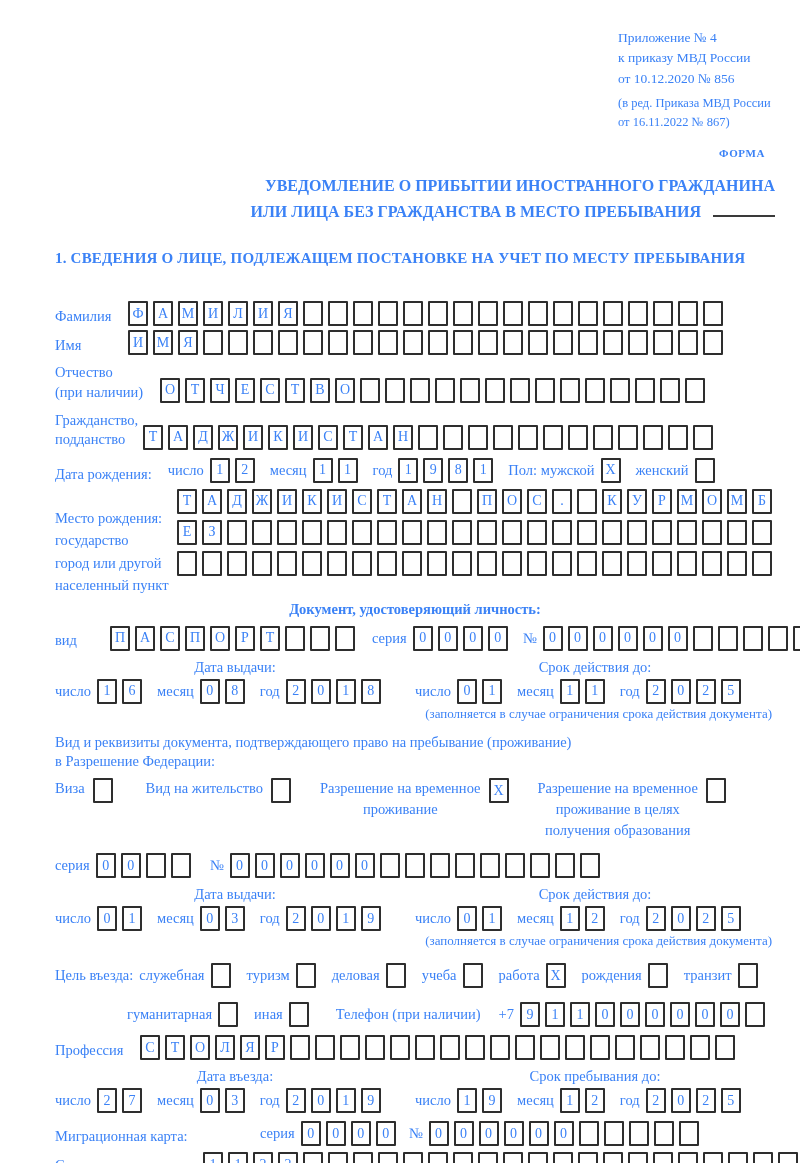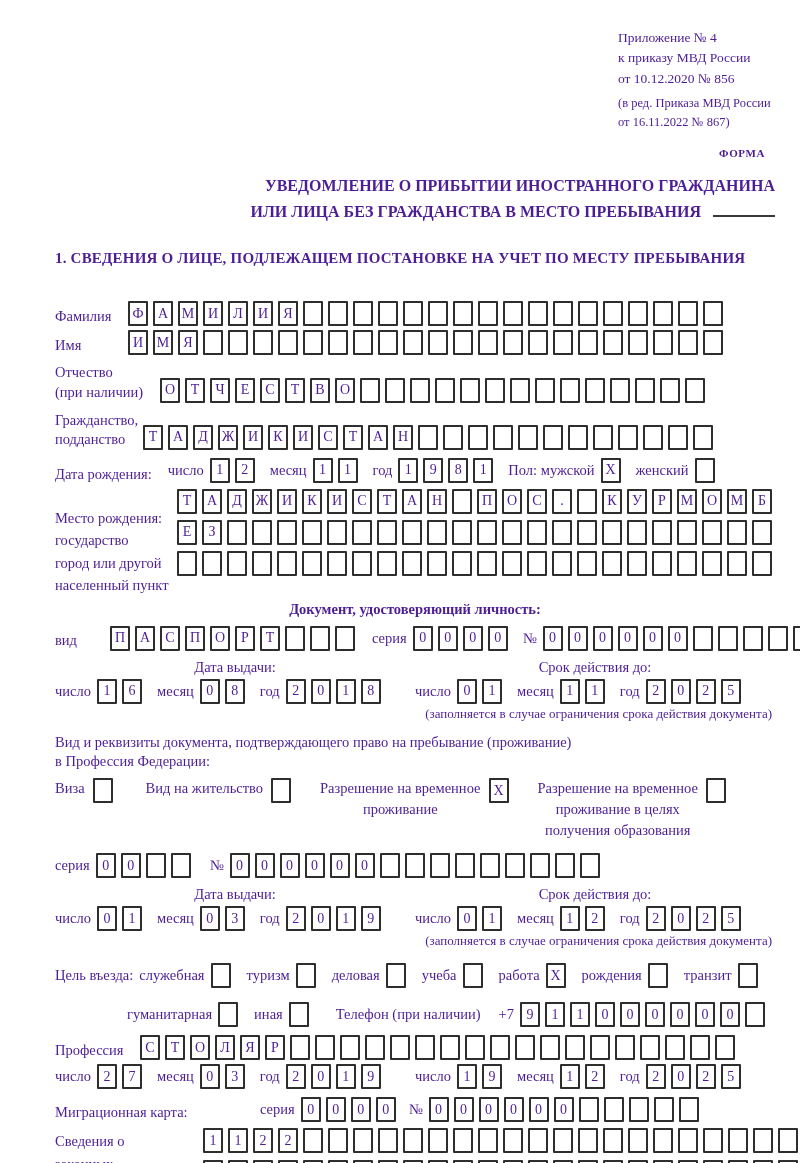--- a/index.html
+++ b/index.html
@@ -1,21 +1,21 @@
 <!DOCTYPE html>
 <html><head>
 <meta charset="utf-8">
 <style>
   html,body { margin:0; padding:0; background:#e9e9e9; }
   .page {
     position:relative; width:800px; height:1163px; margin:0 auto;
     background:#ffffff; box-sizing:border-box;
     padding:28px 25px 20px 55px;
     font-family:"Liberation Serif","DejaVu Serif",serif;
-    color:#4c1d95; font-size:14.5px;
+    color:#3b82f6; font-size:14.5px;
     overflow:hidden;
   }
   .hdr { margin-left:563px; width:215px; font-size:13.5px; line-height:1.5; }
   .hdr .rev { font-size:12.5px; margin-top:5px; line-height:1.5; }
   .forma { text-align:right; padding-right:10px; font-weight:bold; font-size:11px; letter-spacing:0.6px; margin-top:16px; }
   .title { text-align:right; font-weight:bold; font-size:16px; line-height:1.6; margin-top:14px; }
   .blankline { display:inline-block; width:62px; height:15px; border-bottom:2px solid #3a3a3a; margin-left:12px; }
   .sech { font-weight:bold; font-size:15px; margin-top:26px; margin-bottom:34px; letter-spacing:0.2px; white-space:nowrap; }
 
   .row { display:flex; align-items:flex-end; margin-bottom:4px; }
@@ -433,21 +433,21 @@
             <span class="cell">0</span>
             <span class="cell">2</span>
             <span class="cell">5</span>
           </span>
         </div>
     </div>
   </div>
   <div class="note">(заполняется в случае ограничения срока действия документа)</div>
 
   <div class="plain">Вид и реквизиты документа, подтверждающего право на пребывание (проживание)</div>
-  <div>в Профессия Федерации:</div>
+  <div>в Разрешение Федерации:</div>
 
   <div class="permits">
     <div class="opt" style="margin-right:28px">
       <span class="txt">Виза</span>
       <span class="cells">
           <span class="cell"></span>
         </span>
     </div>
     <div class="opt" style="margin-right:24px">
       <span class="txt">Вид на жительство</span>
@@ -646,20 +646,24 @@
         <span class="cell"></span>
         <span class="cell"></span>
         <span class="cell"></span>
         <span class="cell"></span>
         <span class="cell"></span>
         <span class="cell"></span>
         <span class="cell"></span>
       </div>
   </div>
 
+  <div class="twocol">
+    <div class="c1">Дата въезда:</div>
+    <div class="c2">Срок пребывания до:</div>
+  </div>
   <div class="daterow">
     <div class="left">
       <div class="grp">
           <span class="t">число</span>
           <span class="cells">
             <span class="cell">2</span>
             <span class="cell">7</span>
           </span>
         </div>
       <div class="grp">

